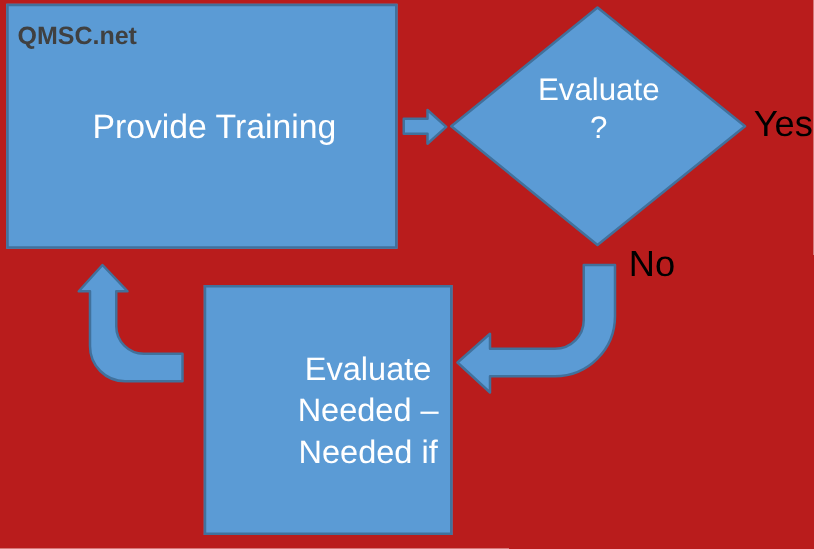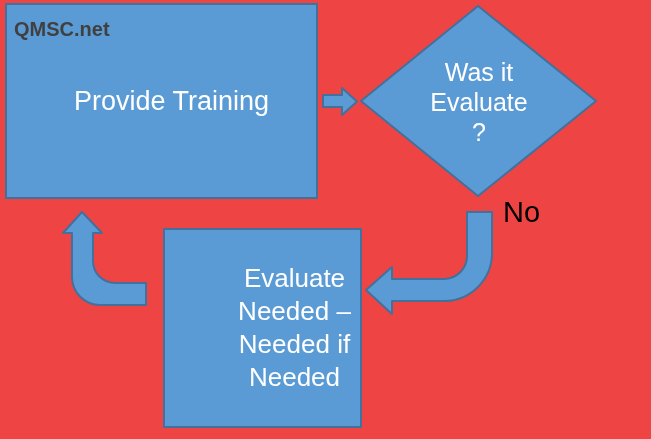--- a/index.html
+++ b/index.html
@@ -5,21 +5,21 @@
   html, body {
     margin: 0;
     padding: 0;
     background: #ffffff;
     font-family: "Liberation Sans", sans-serif;
   }
   .canvas {
     position: relative;
     width: 651px;
     height: 439px;
-    background: #ef4444;
+    background: #b91c1c;
     overflow: hidden;
   }
   .shapes-layer {
     position: absolute;
     left: 0;
     top: 0;
     width: 651px;
     height: 439px;
   }
   .shape {
@@ -111,29 +111,28 @@
 
     <path class="shape" d="M146,283 L115,283 A22,22 0 0 1 93,261 L93,233 L102,233 L82,212 L63,233 L72,233 L72,277 A28,28 0 0 0 100,305 L146,305 Z"></path>
   </svg>
 
   <div class="flow-rect rect-provide">
     <span class="watermark">QMSC.net</span>
     <span class="shape-text">Provide Training</span>
   </div>
 
   <div class="diamond-text">
-    <div>Was it</div>
     <div>Evaluate</div>
     <div>?</div>
   </div>
 
   <div class="flow-rect rect-evaluate">
     <div class="shape-text">
       <div>Evaluate</div>
       <div>Needed –</div>
       <div>Needed if</div>
-      <div>Needed</div>
     </div>
   </div>
 
+  <div class="edge-label edge-label-yes">Yes</div>
   <div class="edge-label edge-label-no">No</div>
 
 </div>
 
 </body></html>

